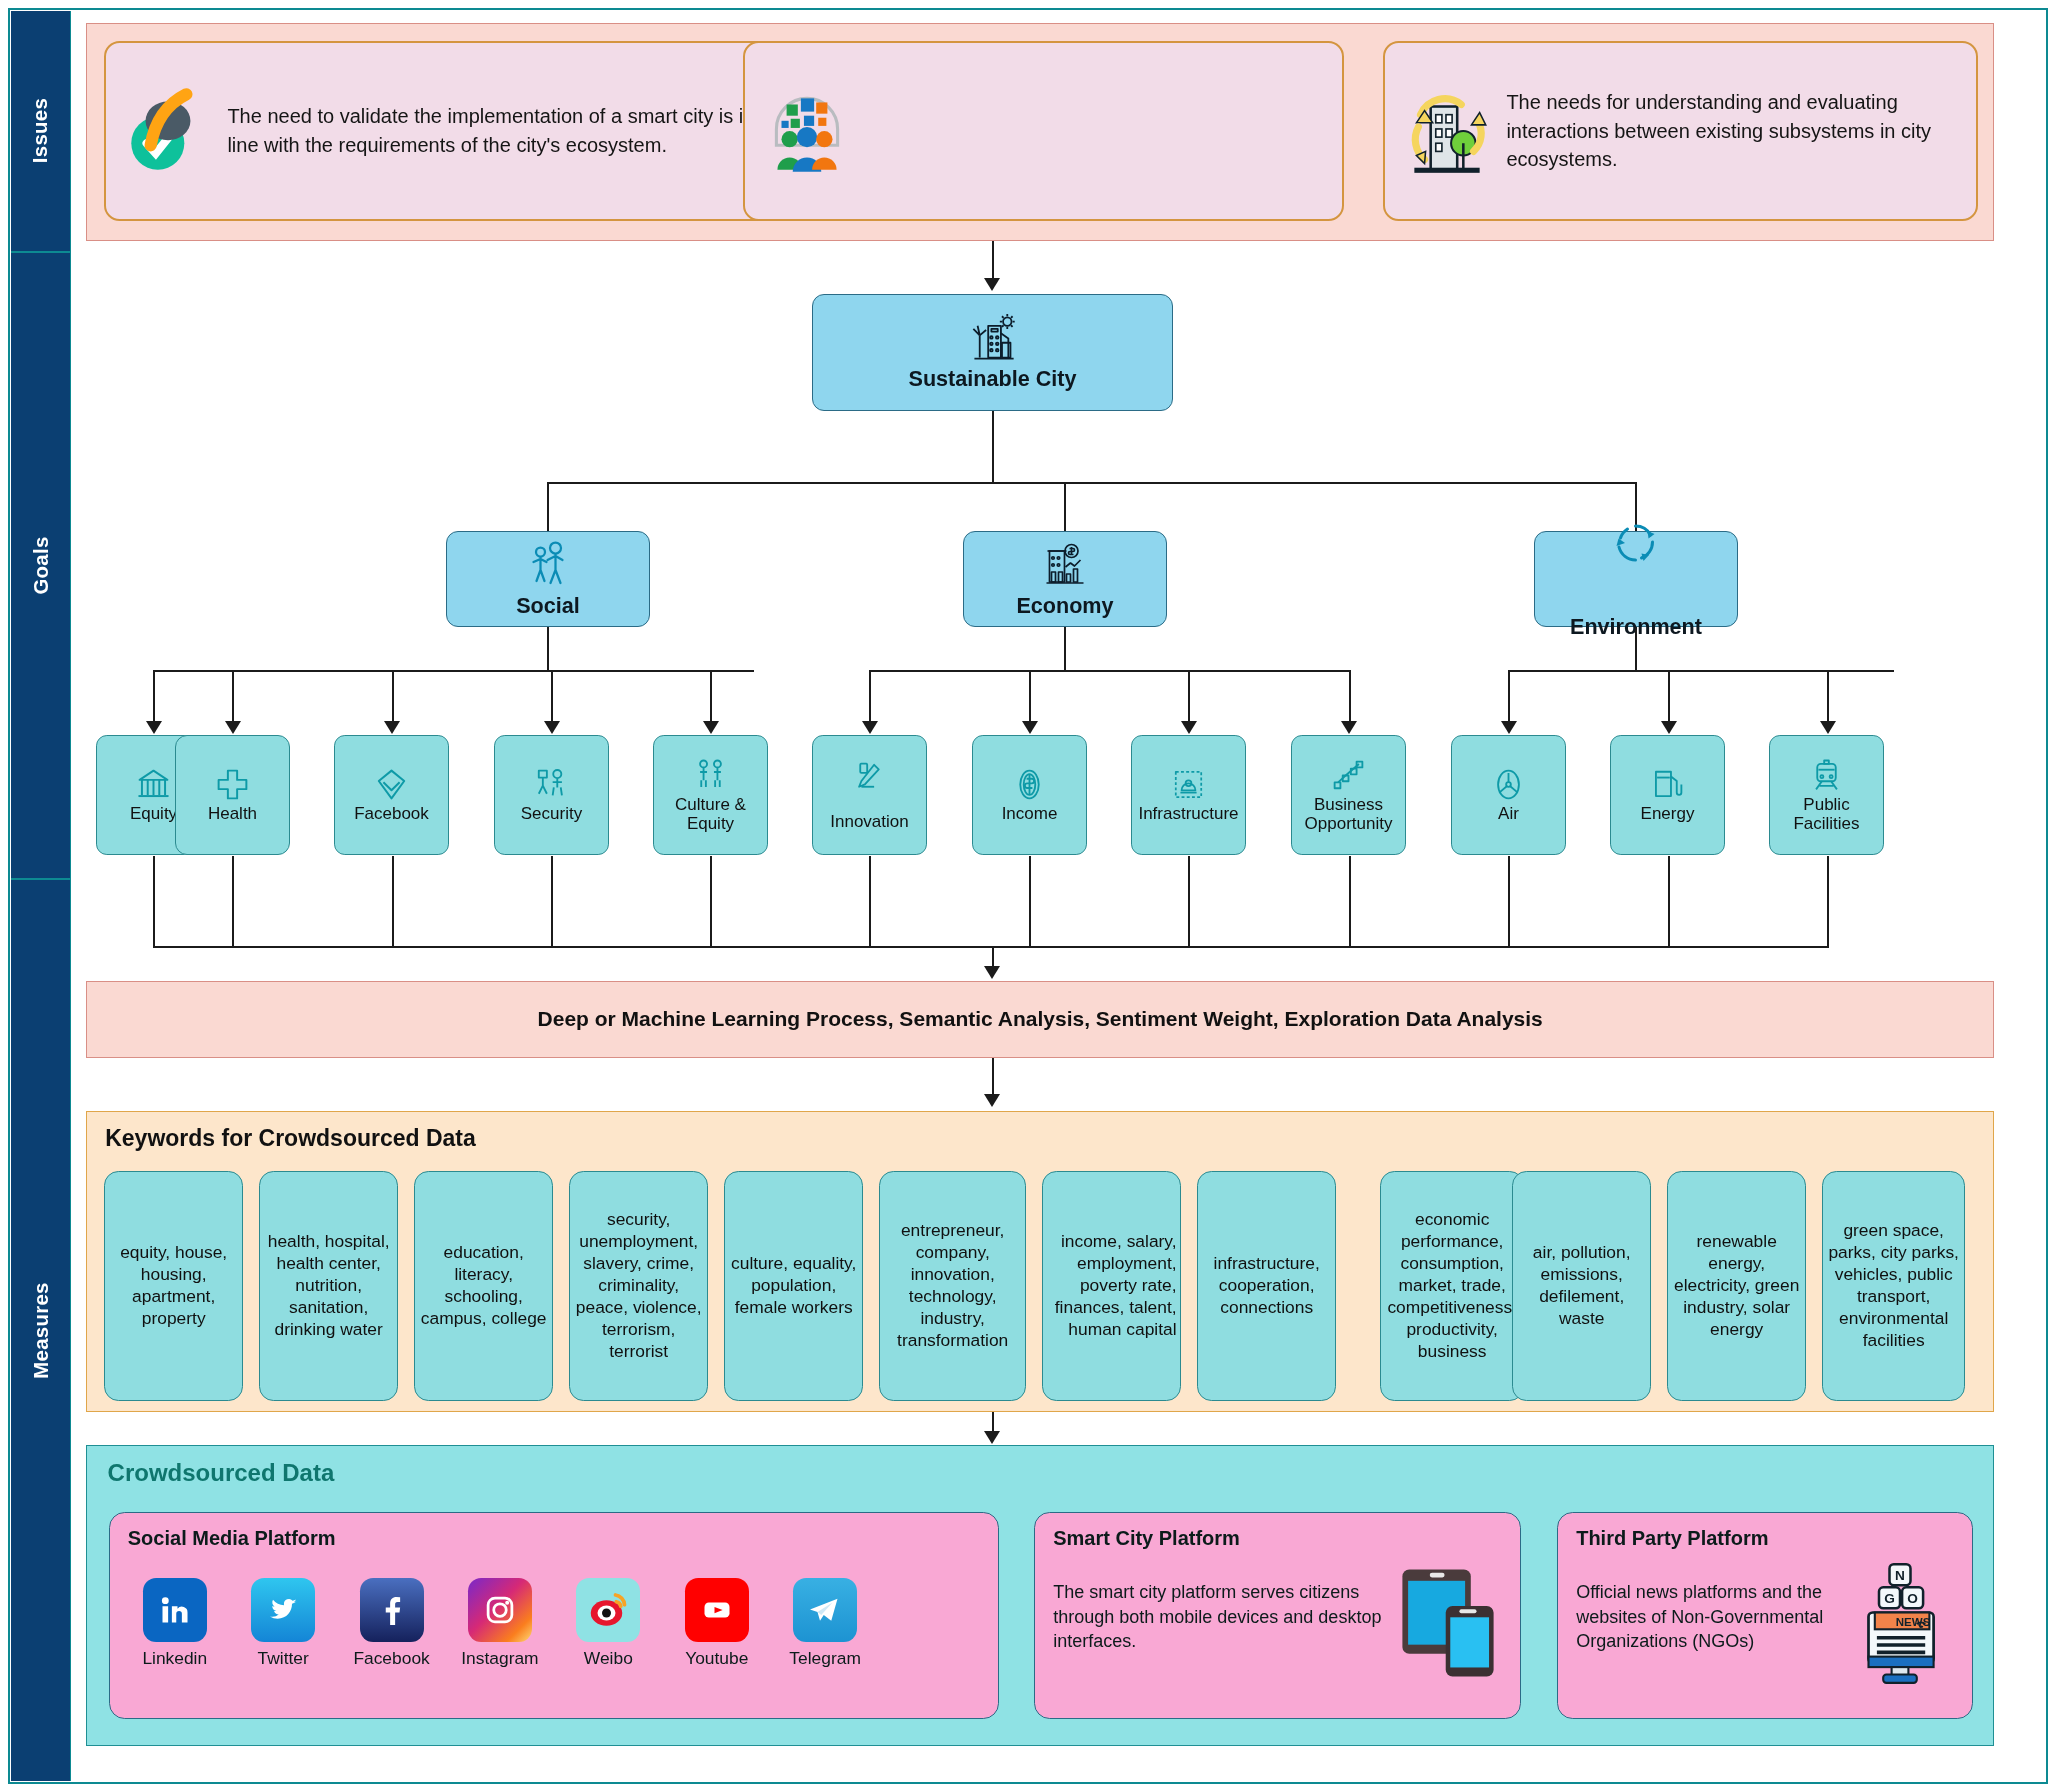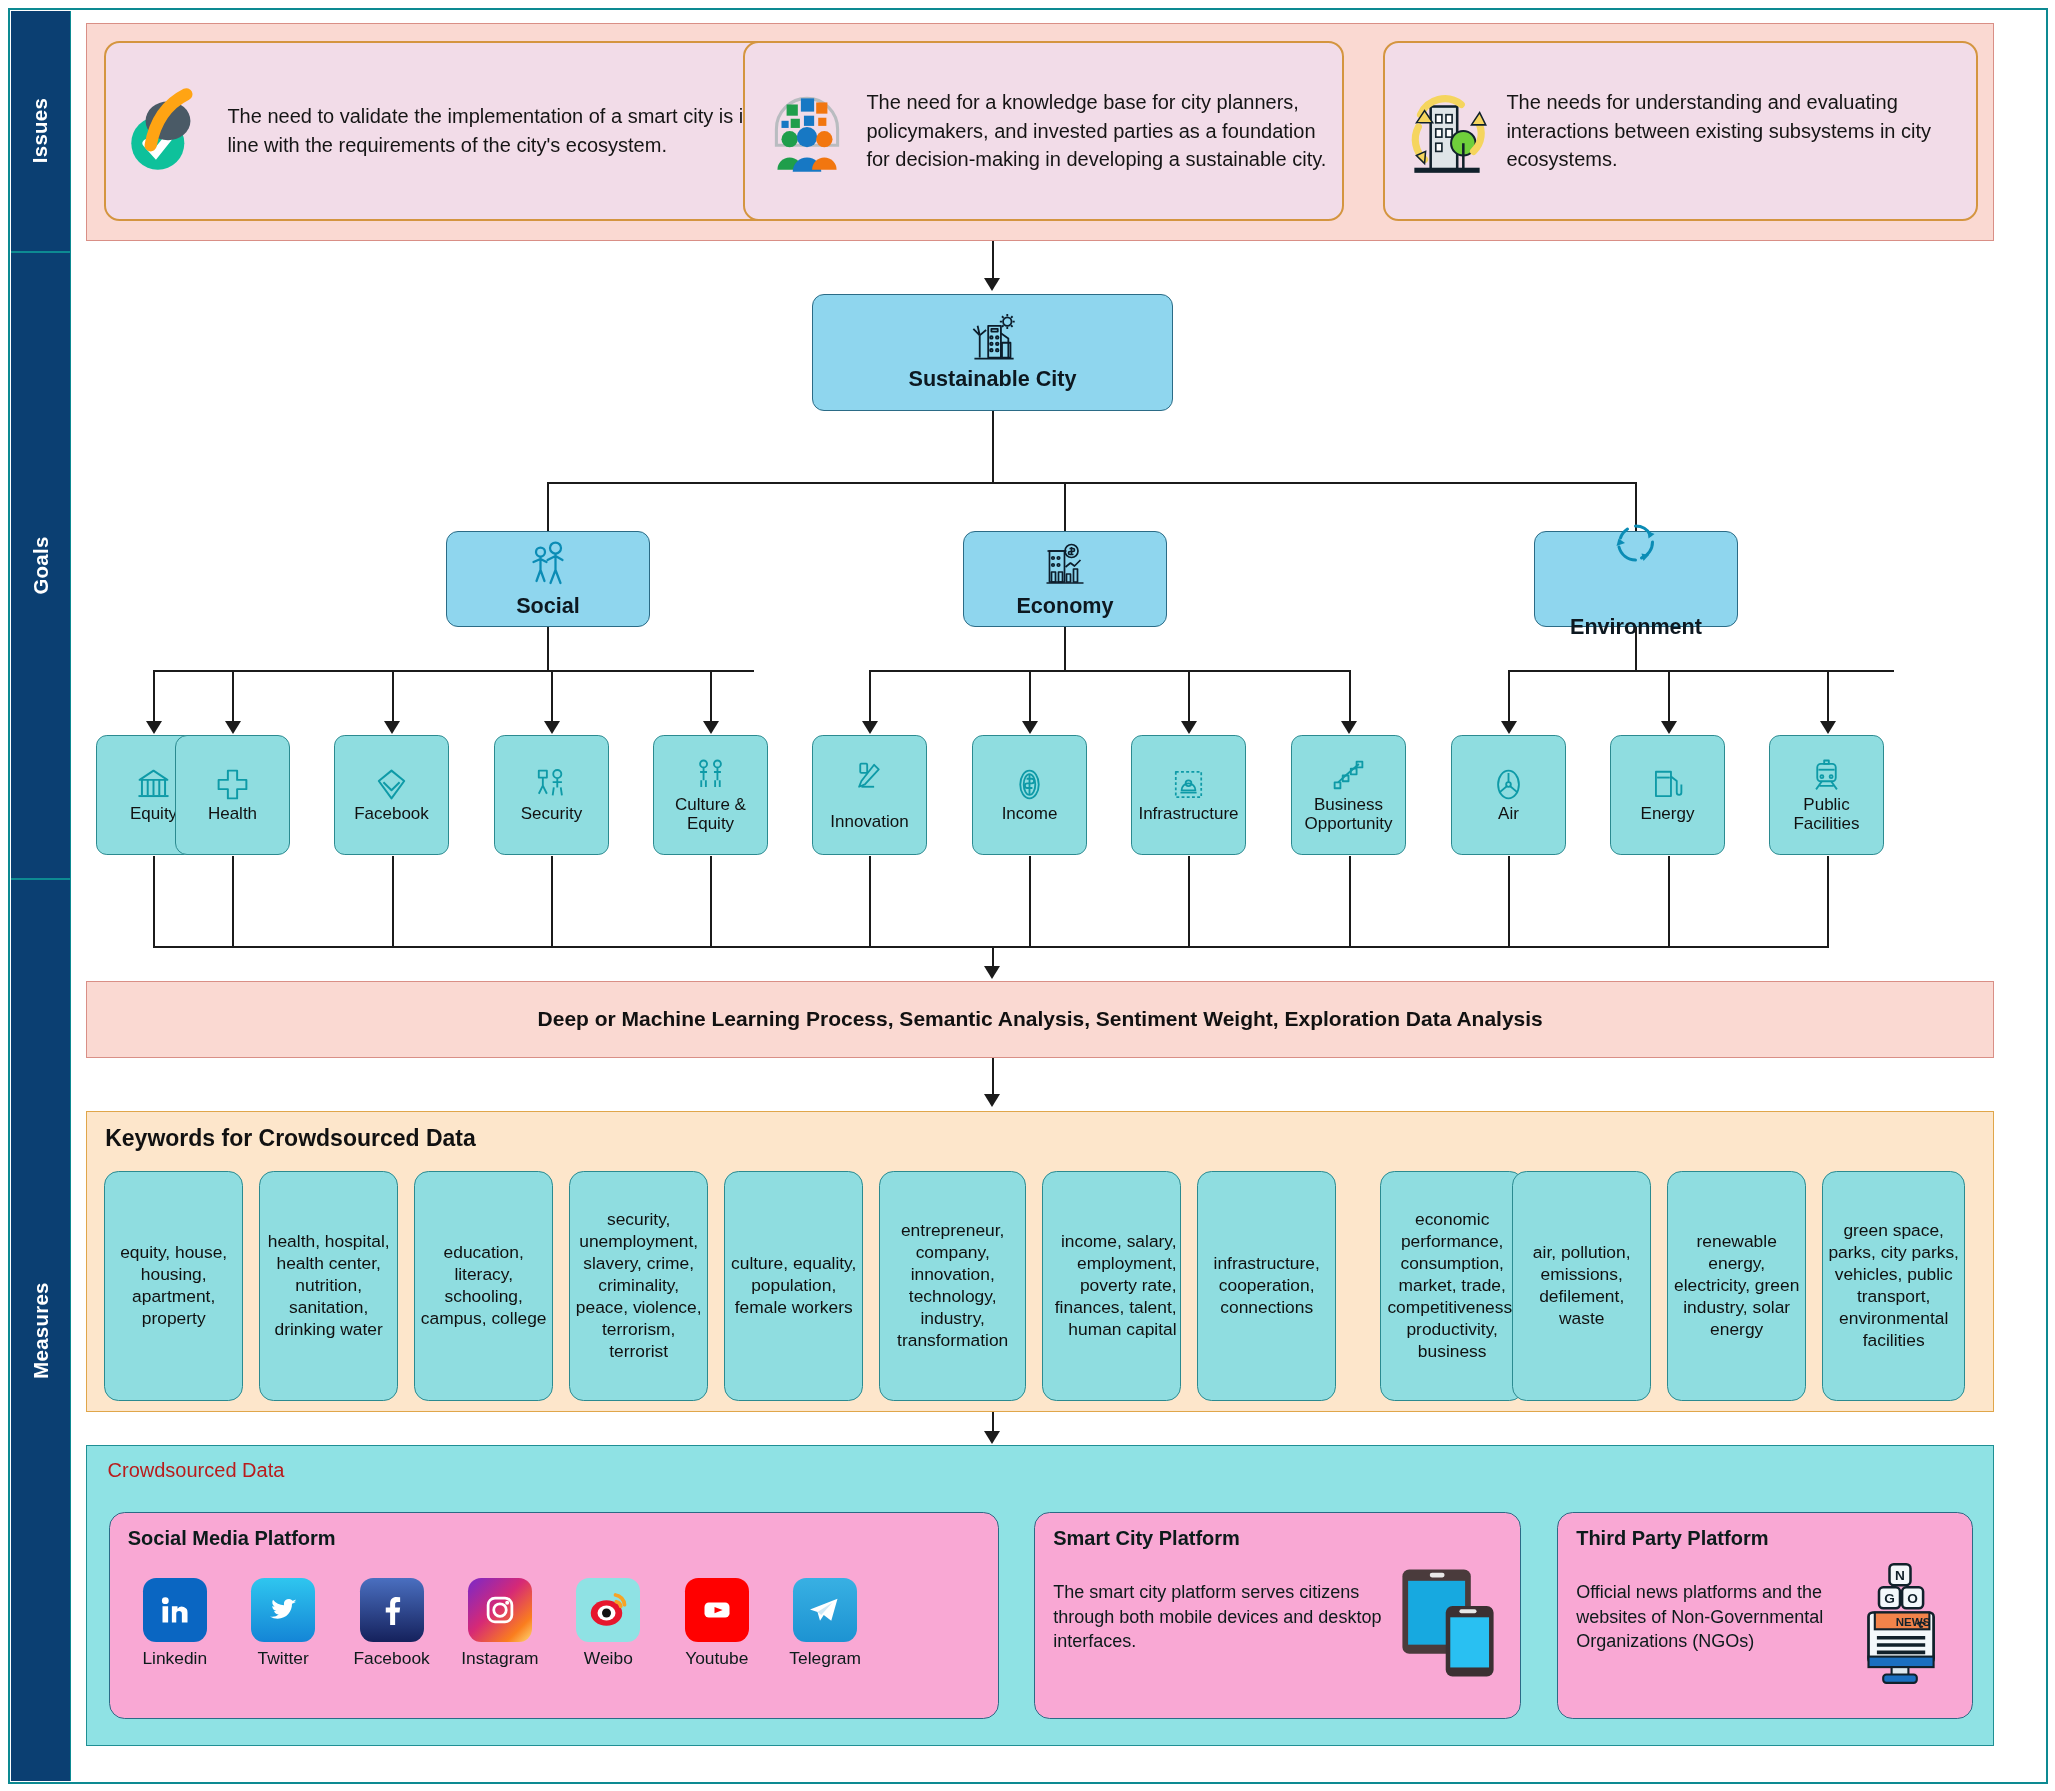--- a/index.html
+++ b/index.html
@@ -153,21 +153,21 @@
   
   .cs-panel {
     position: absolute;
     left: 13.2px; top: 1434px;
     width: 1908px; height: 301px;
     background: #8fe2e4;
     border: 1.8px solid #1f8f94;
   }
   .cs-title {
     position: absolute; left: 20.4px; top: 13.2px;
-    font-size: 20px; font-weight: normal; color: #b91c1c;
+    font-size: 24px; font-weight: bold; color: #0f766e;
   }
   .cs-card {
     position: absolute;
     top: 66px; height: 207px;
     background: #f9a8d4;
     border: 1.8px solid #2b6b86;
     border-radius: 15.6px;
   }
   #cs-social { left: 21.6px;   width: 890px; }
   #cs-smart  { left: 947px; width: 487px;  }
@@ -256,21 +256,20 @@
             <rect x="61" y="37" width="8" height="8" fill="#f2760f"></rect>
             <rect x="25" y="40" width="7" height="7" fill="#1778c4"></rect>
             <circle cx="33" cy="58" r="8" fill="#1f9e4b"></circle>
             <path d="M21 88 a12 12 0 0 1 24 0z" fill="#1f9e4b"></path>
             <circle cx="50" cy="56" r="10" fill="#1778c4"></circle>
             <path d="M36 90 a14 14 0 0 1 28 0z" fill="#1778c4"></path>
             <circle cx="67" cy="58" r="8" fill="#f2760f"></circle>
             <path d="M55 88 a12 12 0 0 1 24 0z" fill="#f2760f"></path>
           </svg>
         </div>
-        <div class="txt">The need for a knowledge base for city planners, policymakers, and invested parties as a foundation for decision-making in developing a sustainable city.</div>
       </div>
 
       <div class="issue-card" id="issue-2">
         <div class="ico">
           <svg viewBox="0 0 100 100" width="102" height="108">
             <rect x="34" y="26" width="26" height="62" fill="#dfe5e8" stroke="#11212b" stroke-width="2.5"></rect>
             <rect x="39" y="34" width="6" height="8" fill="#fff" stroke="#11212b" stroke-width="1.6"></rect>
             <rect x="49" y="34" width="6" height="8" fill="#fff" stroke="#11212b" stroke-width="1.6"></rect>
             <rect x="39" y="48" width="6" height="8" fill="#fff" stroke="#11212b" stroke-width="1.6"></rect>
             <rect x="49" y="48" width="6" height="8" fill="#fff" stroke="#11212b" stroke-width="1.6"></rect>

